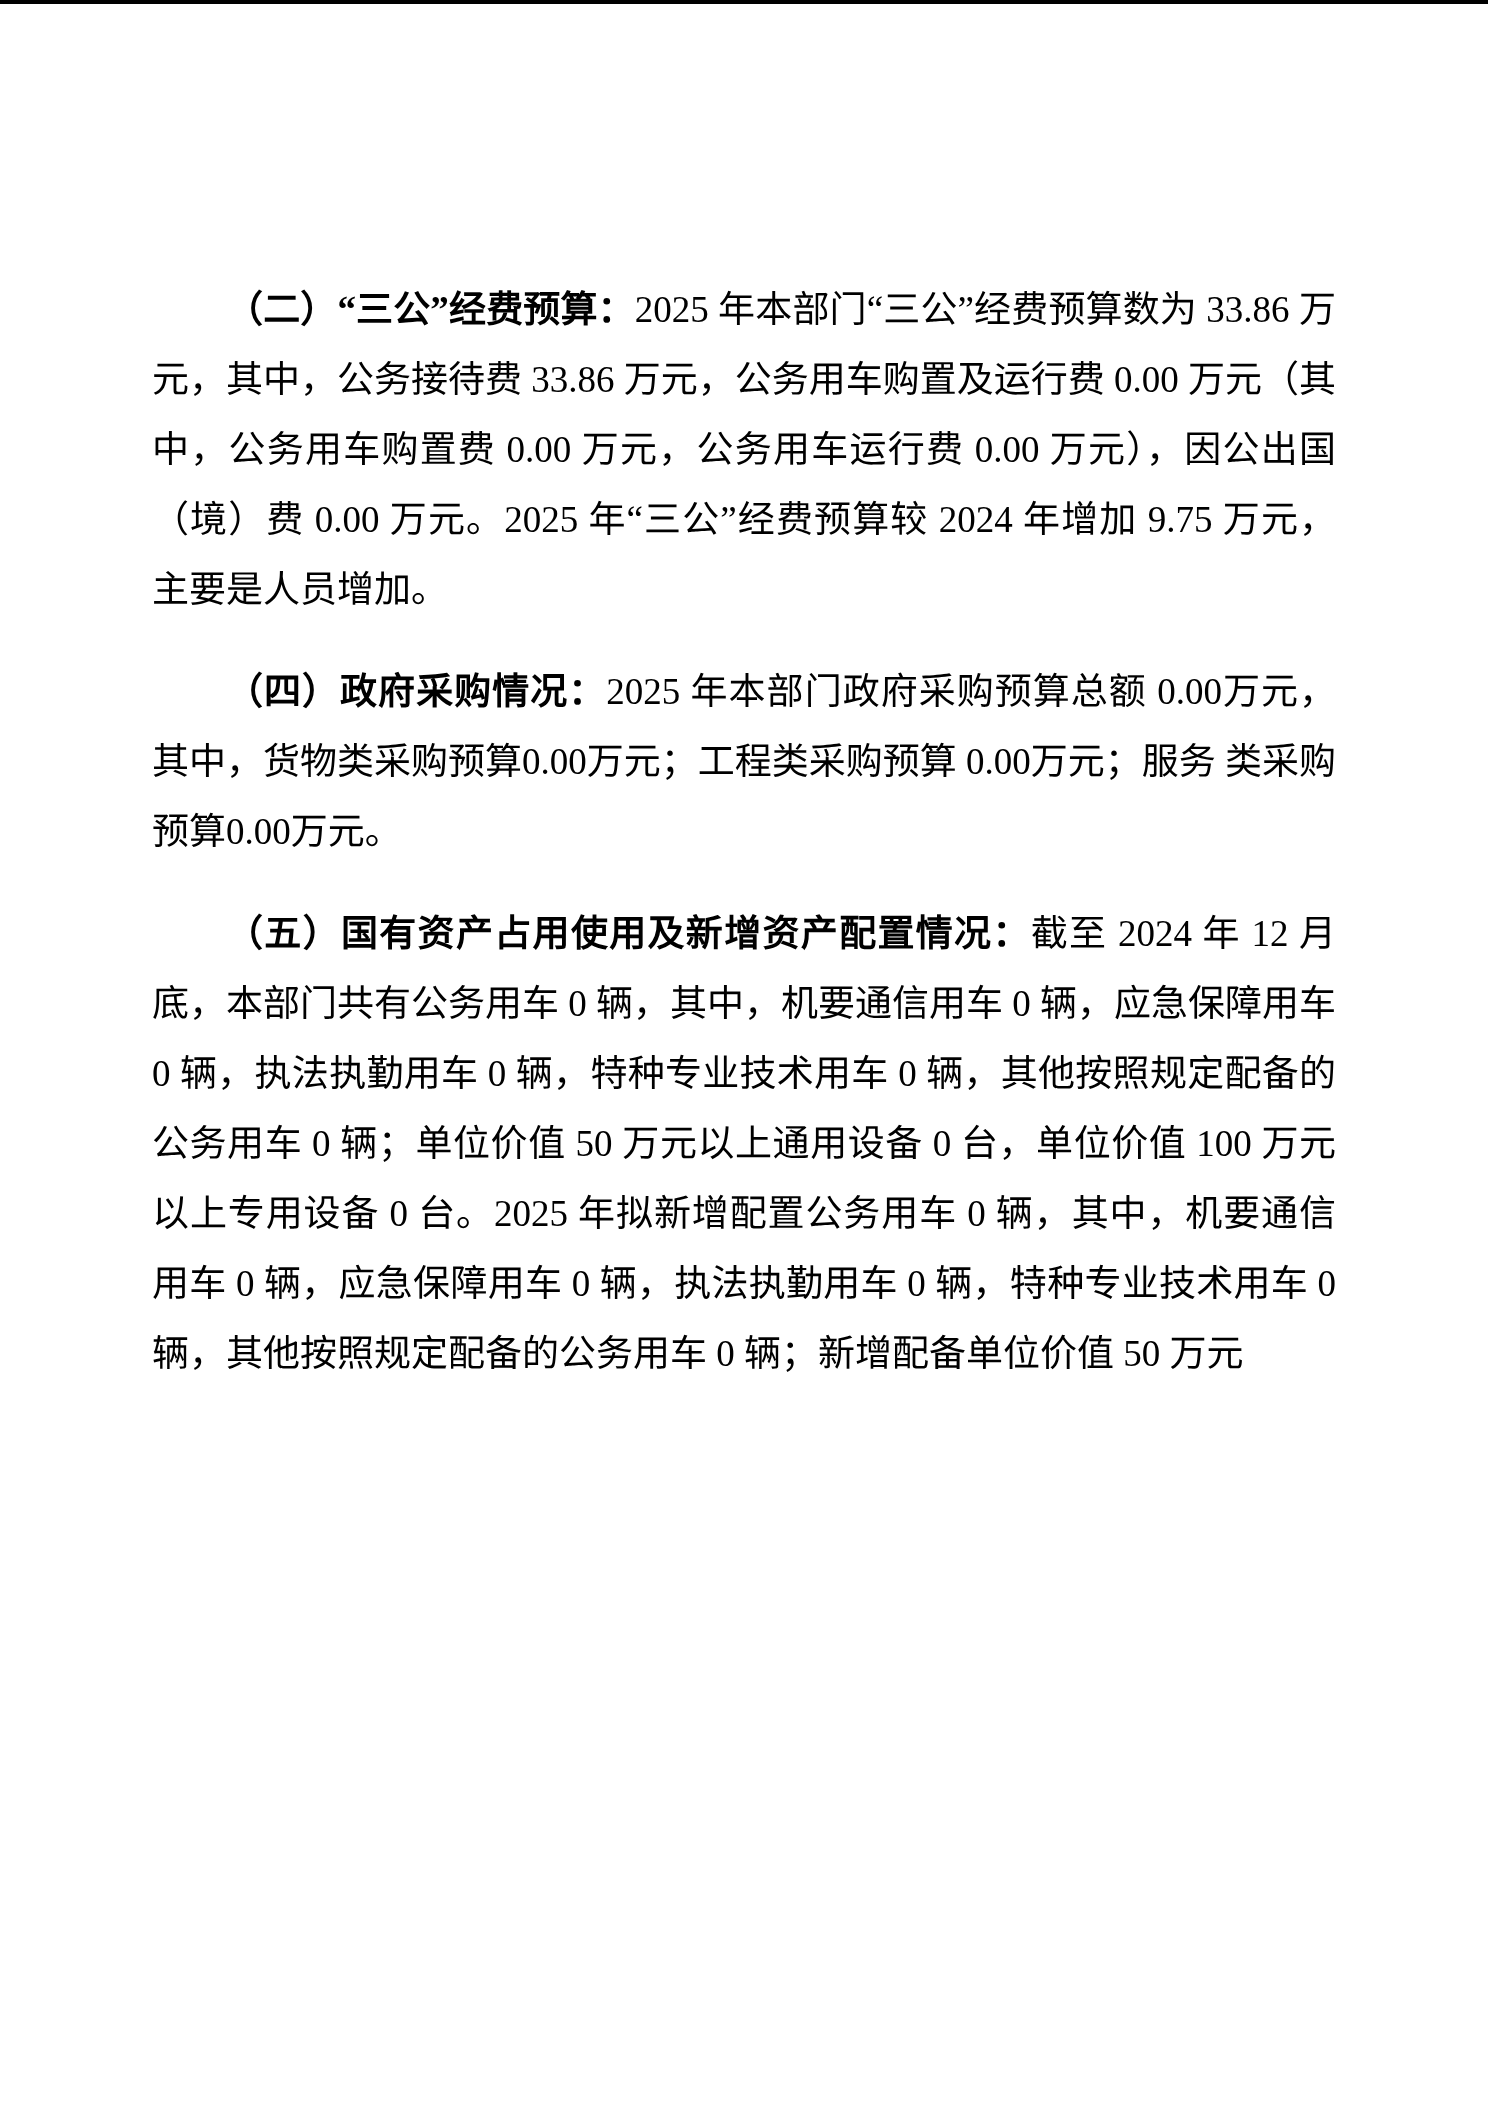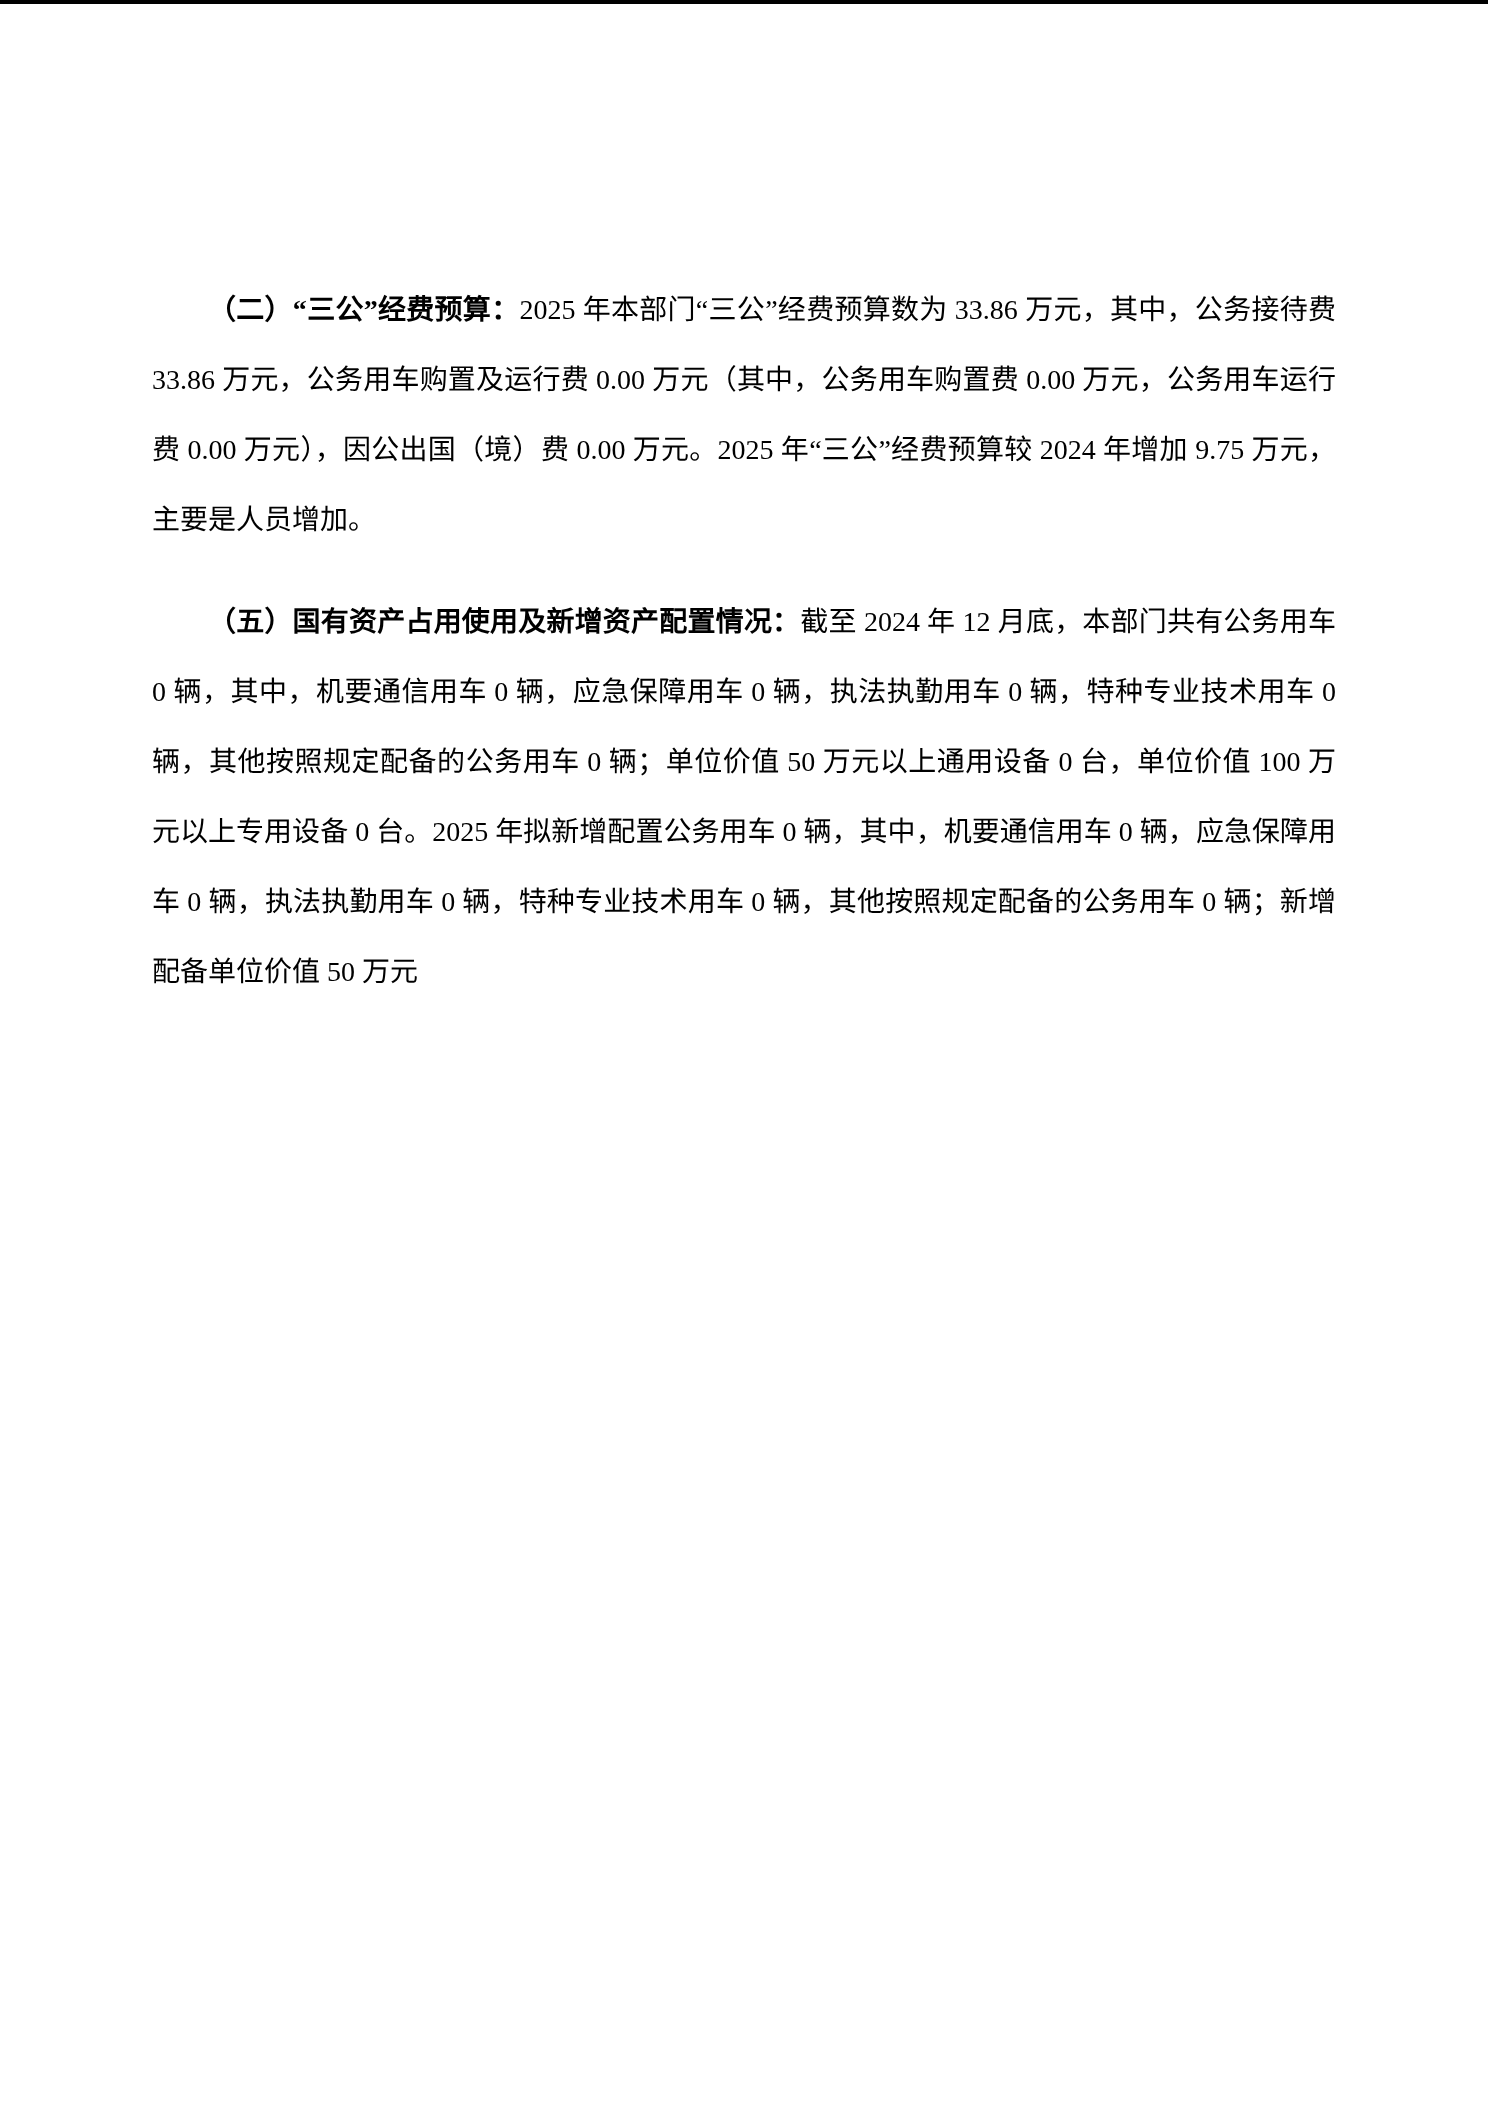--- a/index.html
+++ b/index.html
@@ -25,21 +25,21 @@
     background: #000000;
   }
   .content {
     position: absolute;
     top: 275px;
     left: 152px;
     width: 1184px;
   }
   p.para {
     margin: 0 0 32px 0;
-    font-size: 28px;
+    font-size: 37px;
     line-height: 70px;
     text-align: justify;
     text-justify: inter-character;
     text-indent: 2em;
     word-break: break-all;
   }
   .para-heading {
     font-weight: bold;
   }
   .para-body {
@@ -50,17 +50,18 @@
 <body>
 
 <div class="page">
   <div class="top-border"></div>
 
   <div class="content">
 
     <p class="para"><b class="para-heading">（二）“三公”经费预算：</b><span class="para-body">2025 年本部门“三公”经费预算数为 33.86 万元，其中，公务接待费 33.86 万元，公务用车购置及运行费 0.00 万元（其中，公务用车购置费 0.00 万元，公务用车运行费 0.00 万元），因公出国（境）费 0.00 万元。2025 年“三公”经费预算较 2024 年增加 9.75 万元，主要是人员增加。</span></p>
 
 
+    <p class="para"><b class="para-heading">（四）政府采购情况：</b><span class="para-body">2025 年本部门政府采购预算总额 0.00万元，其中，货物类采购预算0.00万元；工程类采购预算 0.00万元；服务 类采购预算0.00万元。</span></p>
 
     <p class="para"><b class="para-heading">（五）国有资产占用使用及新增资产配置情况：</b><span class="para-body">截至 2024 年 12 月底，本部门共有公务用车 0 辆，其中，机要通信用车 0 辆，应急保障用车 0 辆，执法执勤用车 0 辆，特种专业技术用车 0 辆，其他按照规定配备的公务用车 0 辆；单位价值 50 万元以上通用设备 0 台，单位价值 100 万元以上专用设备 0 台。2025 年拟新增配置公务用车 0 辆，其中，机要通信用车 0 辆，应急保障用车 0 辆，执法执勤用车 0 辆，特种专业技术用车 0 辆，其他按照规定配备的公务用车 0 辆；新增配备单位价值 50 万元</span></p>
 
   </div>
 </div>
 
 </body></html>

